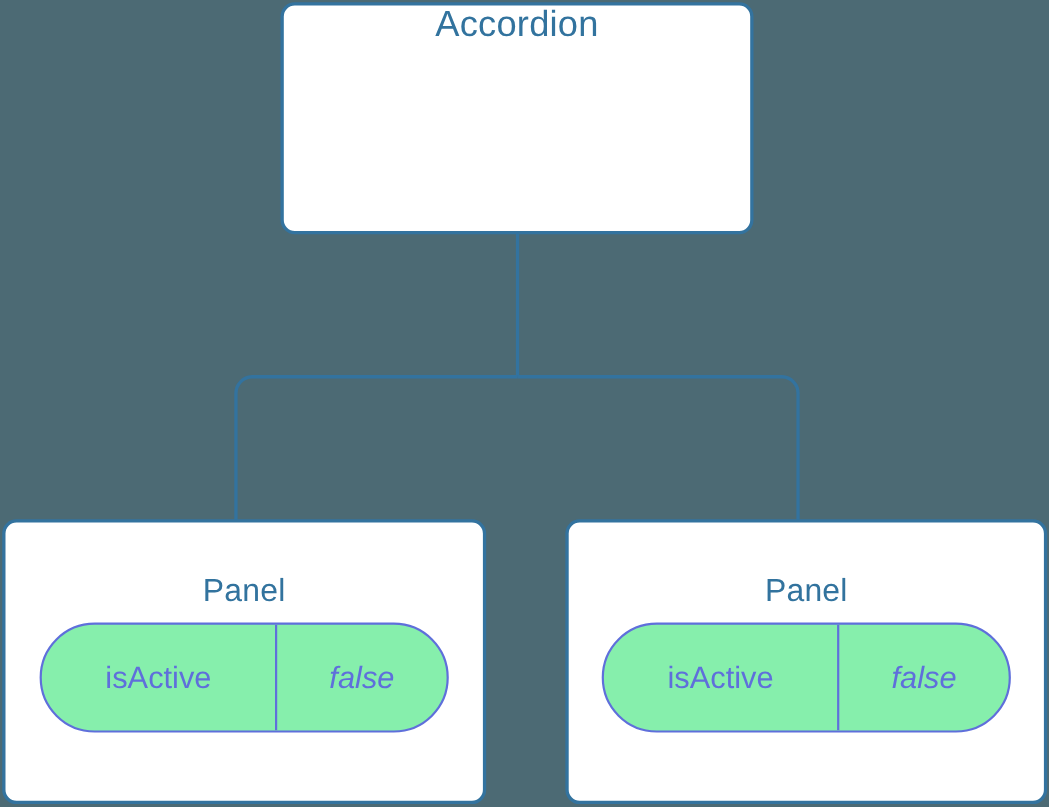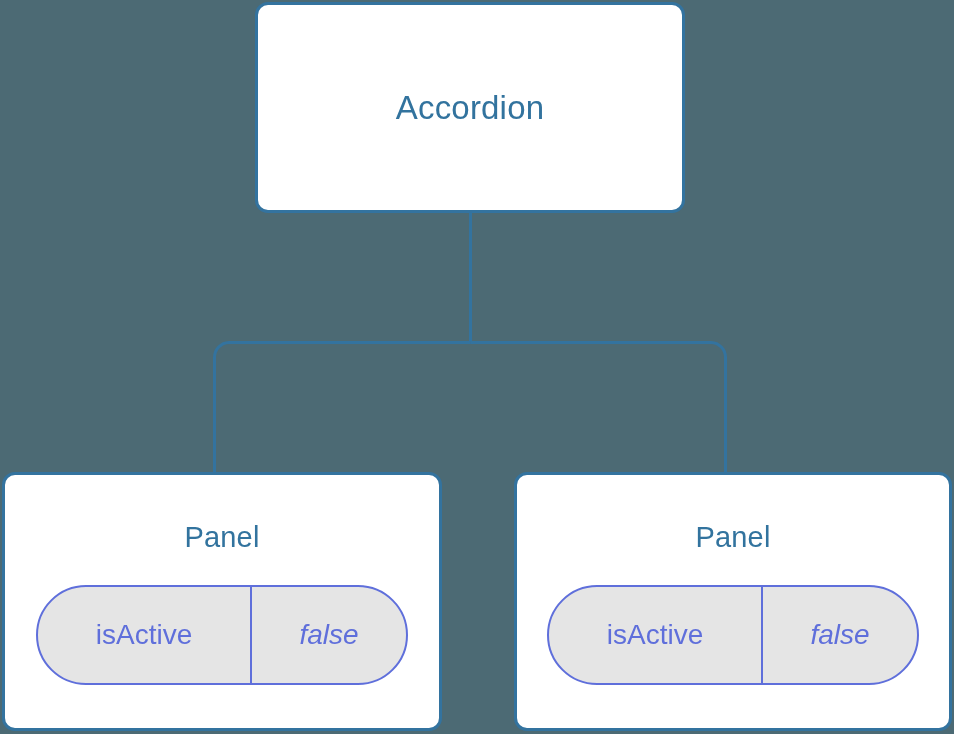--- a/index.html
+++ b/index.html
@@ -41,21 +41,21 @@
     display: flex;
     flex-direction: column;
     align-items: center;
   }
 
   .node-root {
     left: 255px;
     top: 2px;
     width: 430px;
     height: 211px;
-    justify-content: center;
+    justify-content: flex-start;
   }
 
   .node-title-root {
     color: #32739e;
     font-size: 33px;
     font-weight: 400;
     letter-spacing: 0.2px;
     line-height: 1;
     white-space: nowrap;
   }
@@ -81,28 +81,28 @@
     color: #32739e;
     font-size: 29px;
     font-weight: 400;
     letter-spacing: 0.2px;
     line-height: 1;
     white-space: nowrap;
   }
 
   
   .state-pill {
-    margin-top: 33px;
+    margin-top: 14px;
     box-sizing: border-box;
     height: 100px;
     border: 2px solid #5f6fdb;
     border-radius: 50px;
     display: flex;
     align-items: stretch;
-    background: #e5e5e5;
+    background: #86efac;
     overflow: hidden;
   }
 
   .state-key,
   .state-value {
     display: flex;
     align-items: center;
     justify-content: center;
     color: #5f6fdb;
     font-size: 28px;

